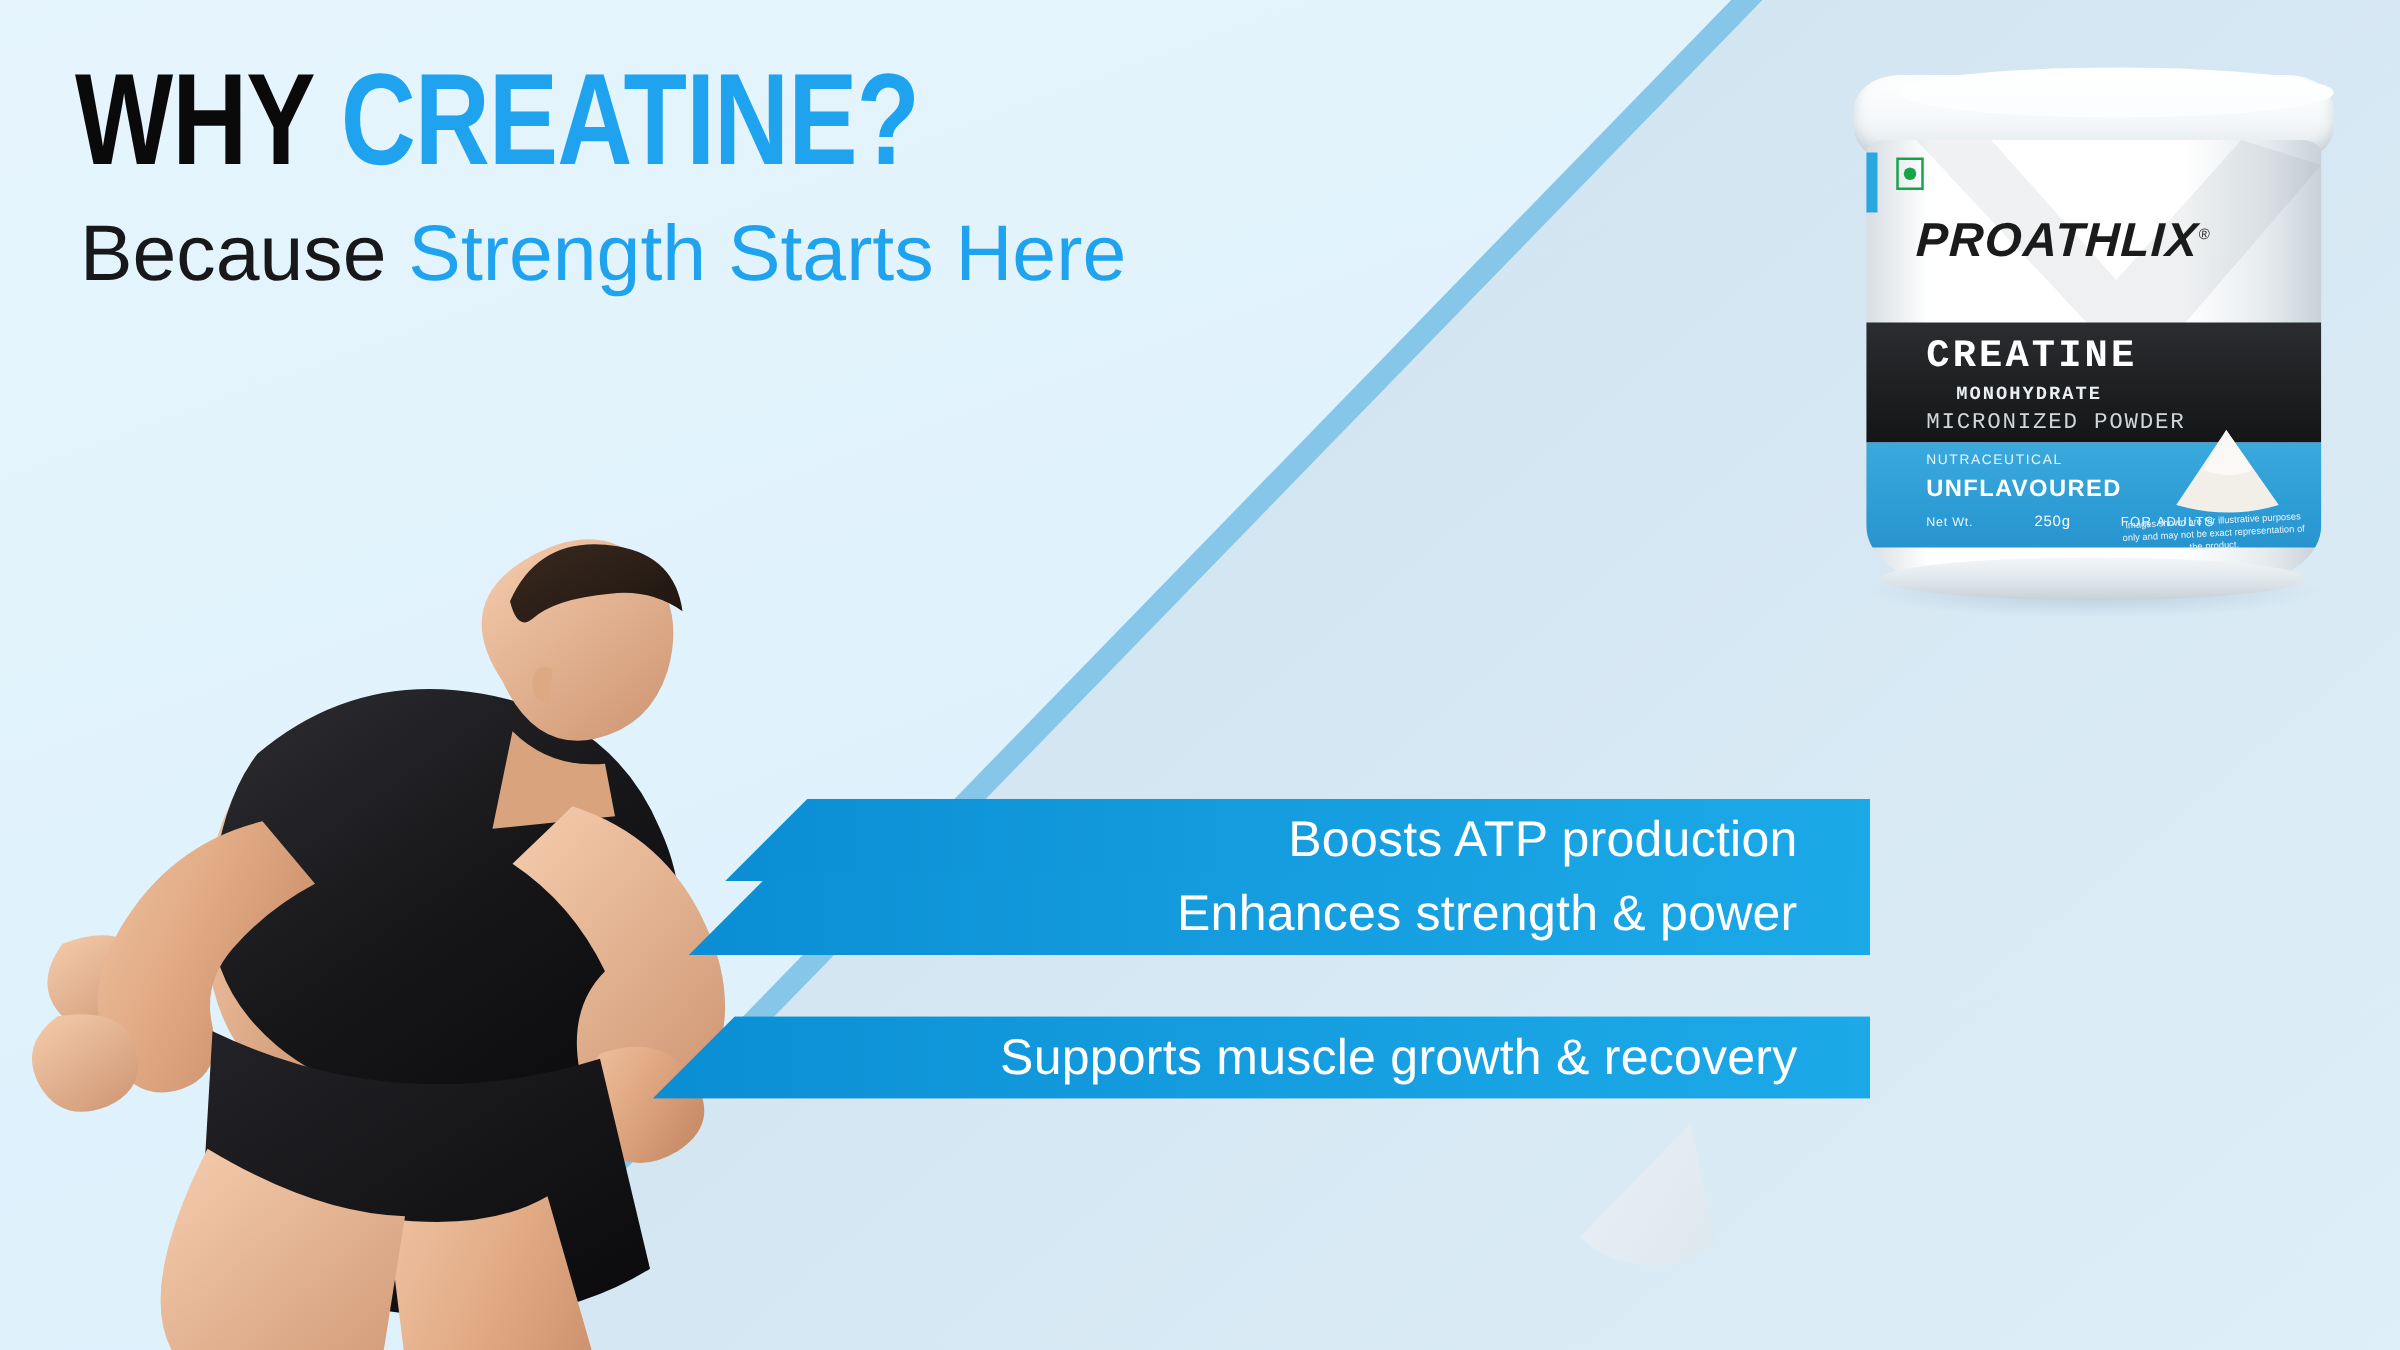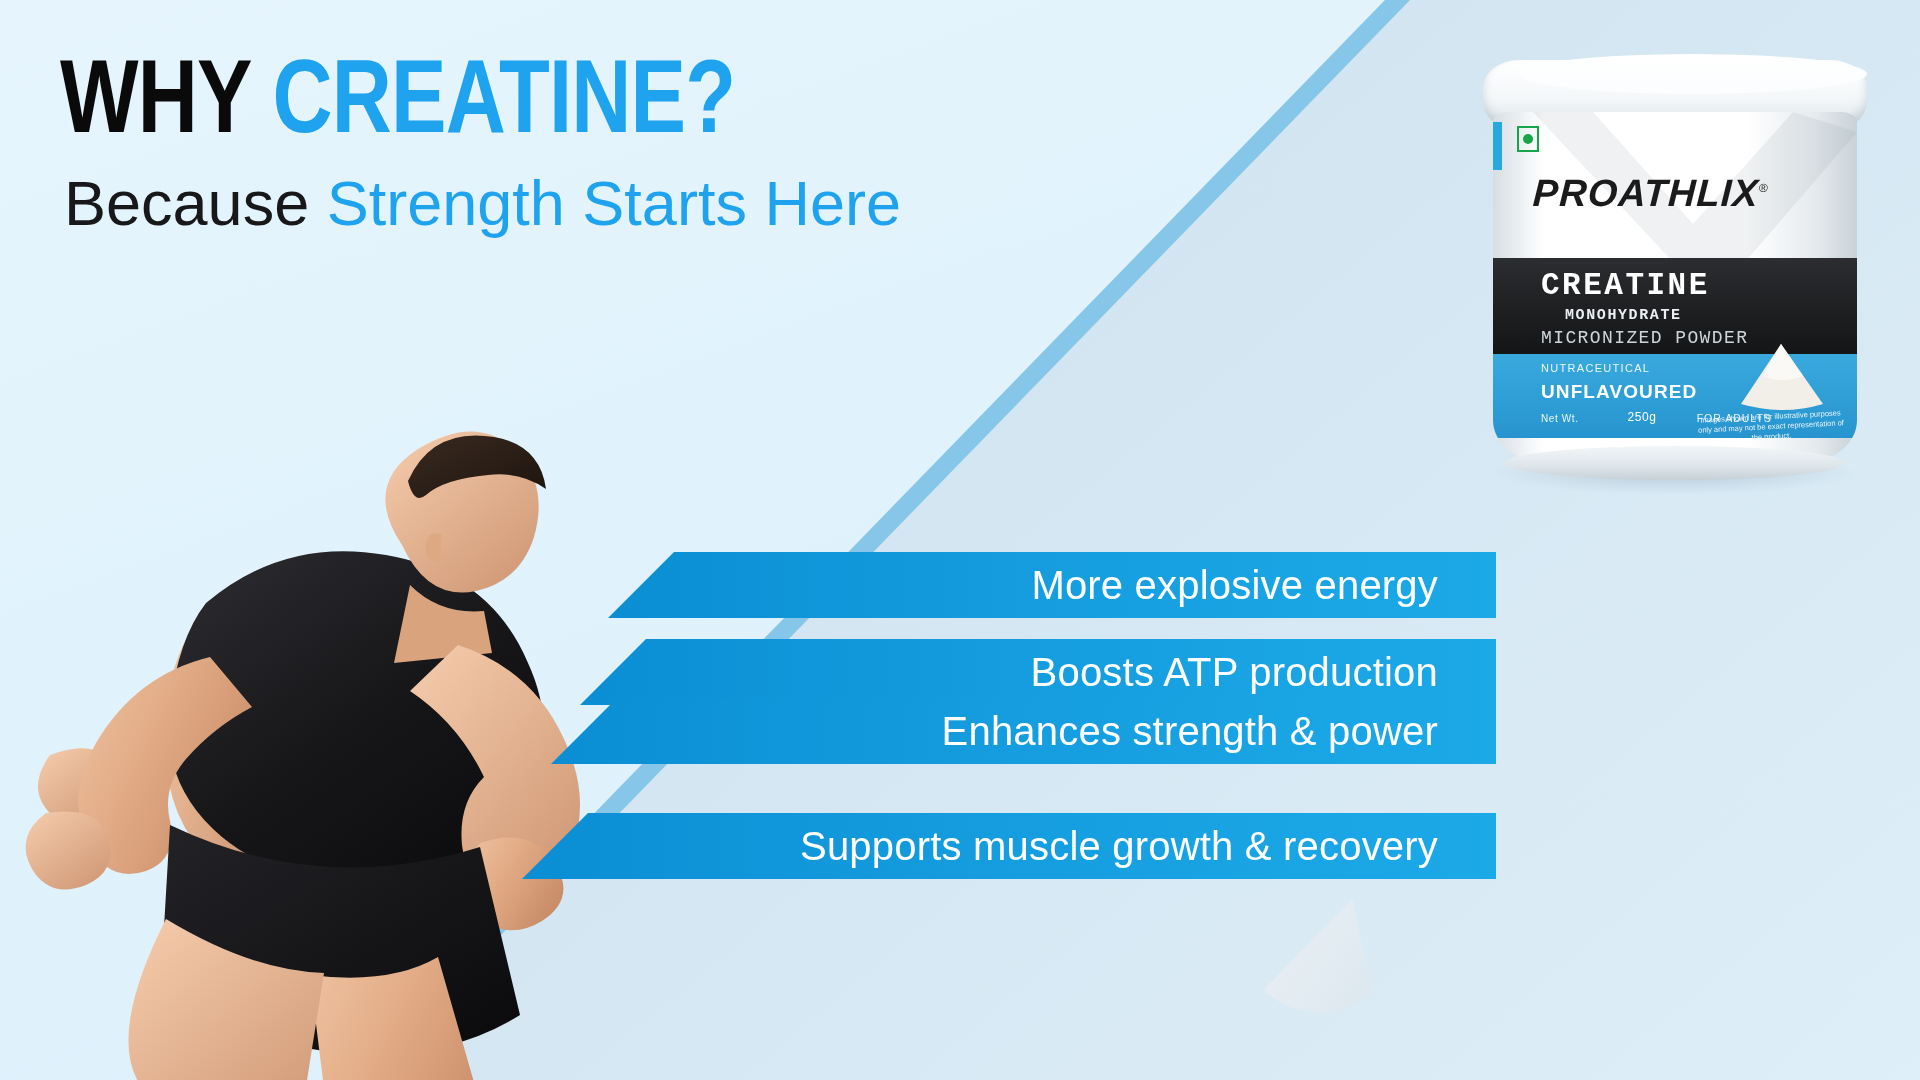--- a/index.html
+++ b/index.html
@@ -309,23 +309,20 @@
 
       <path d="M344 878 q58 30 110 -8 l44 208 q-34 34 -90 18 q-50 -16 -54 -76 z" fill="url(#skin2)"></path>
 
       <path d="M156 634 q86 52 158 54 l-26 164 q-84 18 -148 -40 q-50 -48 16 -178 z" fill="url(#skin2)"></path>
 
       <path d="M152 812 q70 48 134 28 l-10 210 q-66 38 -120 -20 q-44 -48 -4 -218 z" fill="url(#skin)"></path>
     </svg>
   </div>
 
   <div class="bars">
-    <div class="bar bar-1">
-      <span>More explosive energy</span>
-    </div>
     <div class="bar bar-2">
       <span>Boosts ATP production</span>
     </div>
     <div class="bar bar-3">
       <span>Enhances strength &amp; power</span>
     </div>
     <div class="bar bar-4">
       <span>Supports muscle growth &amp; recovery</span>
     </div>
   </div>

